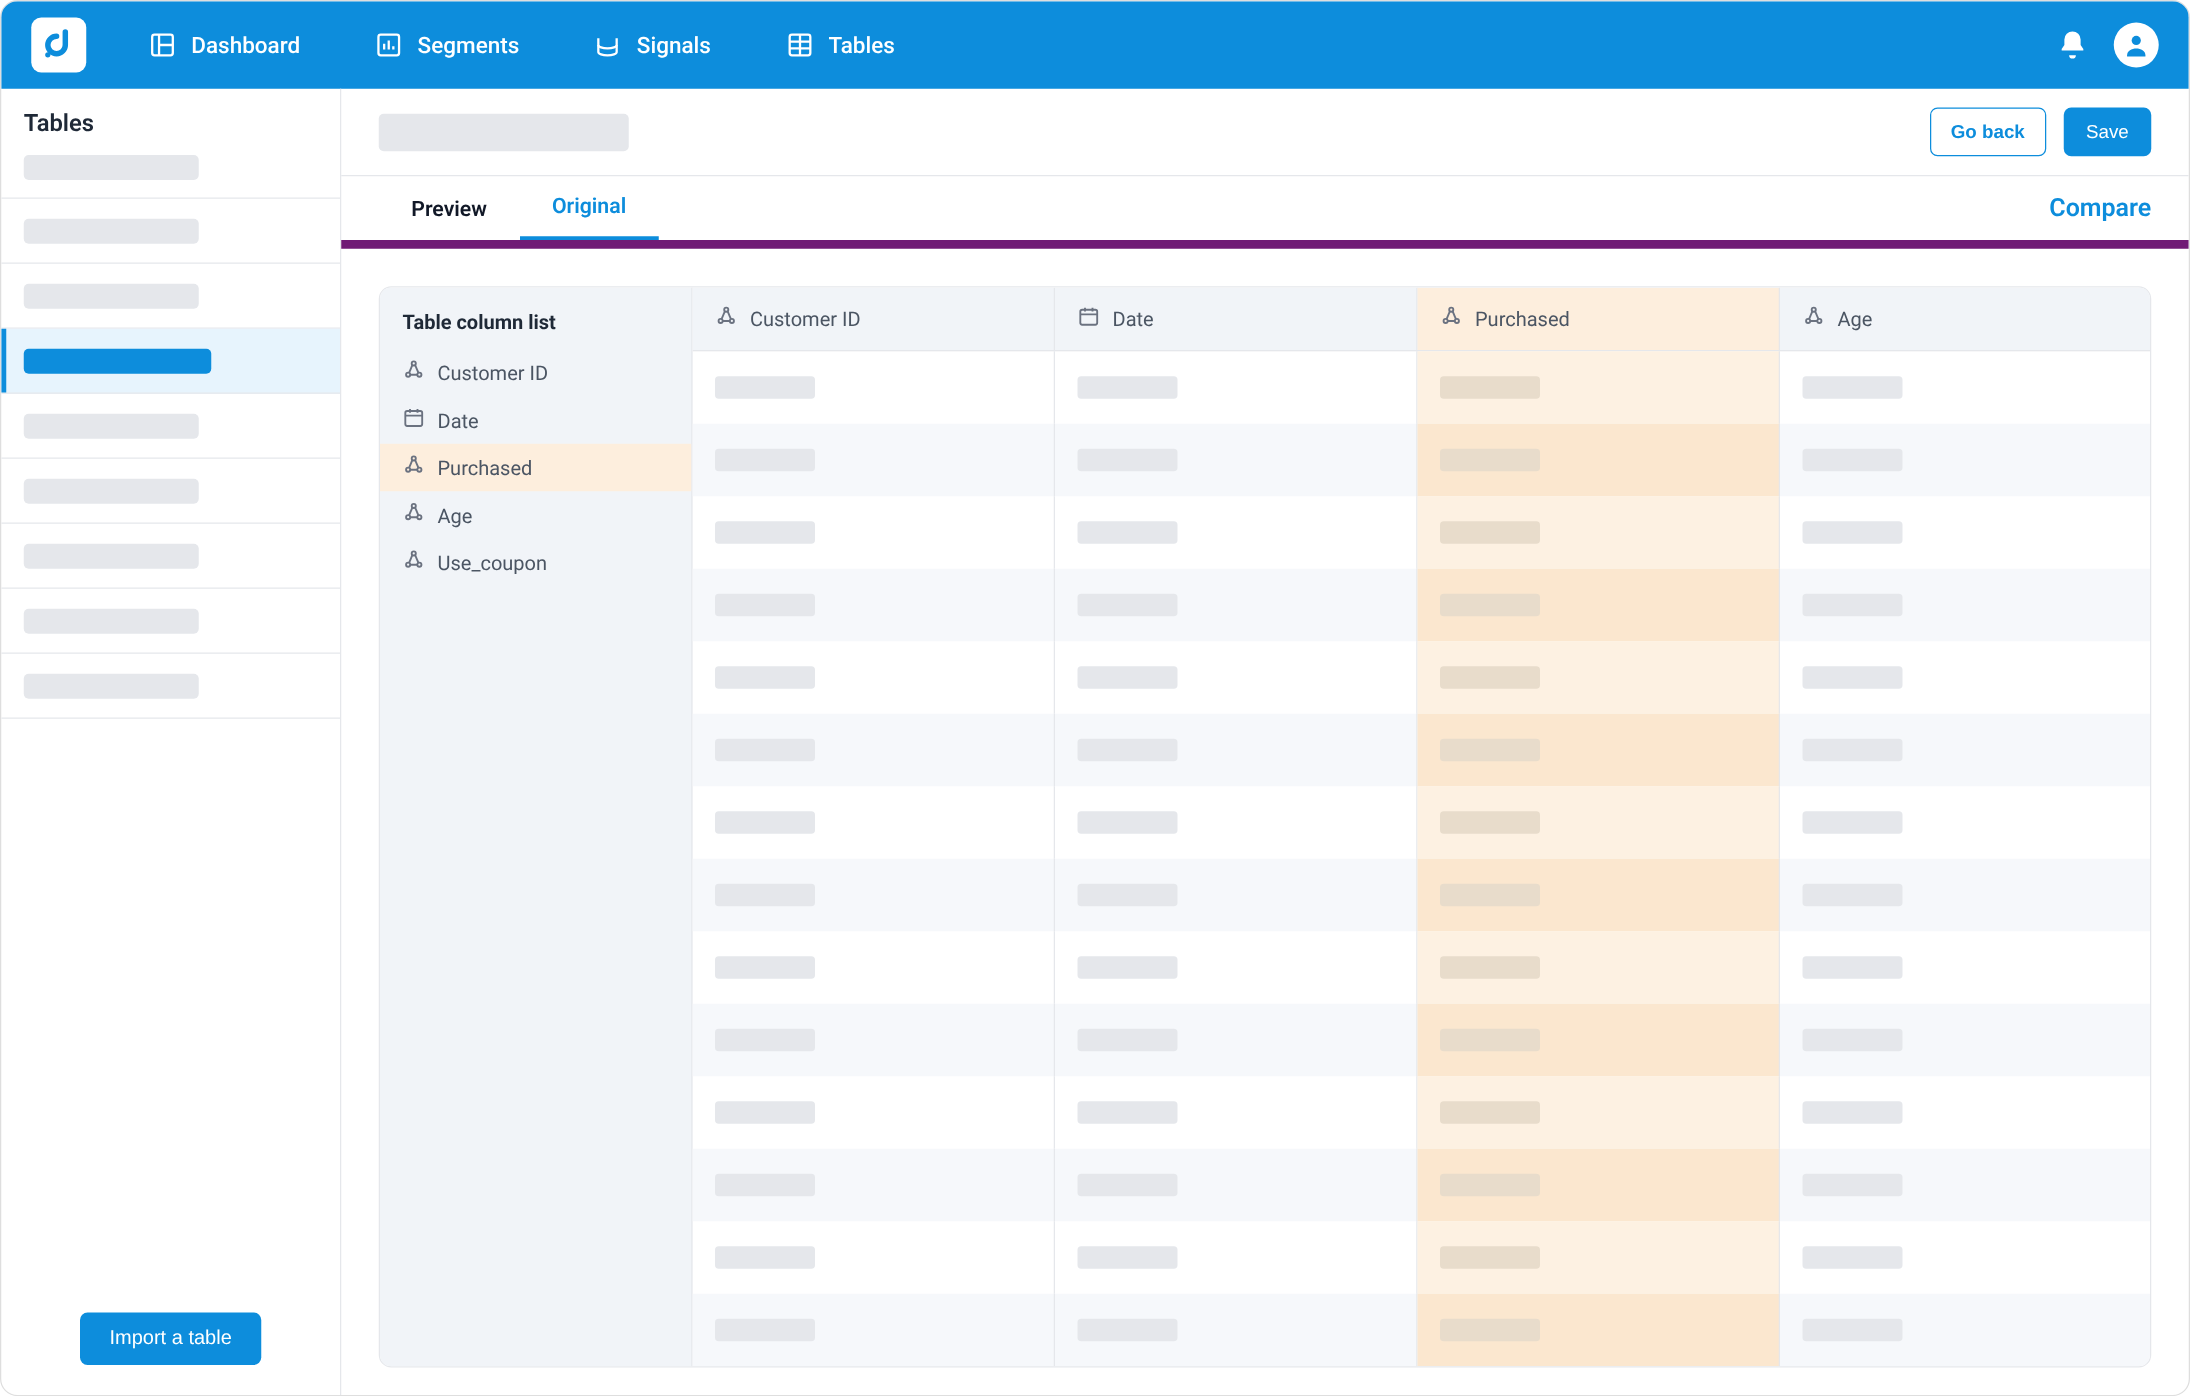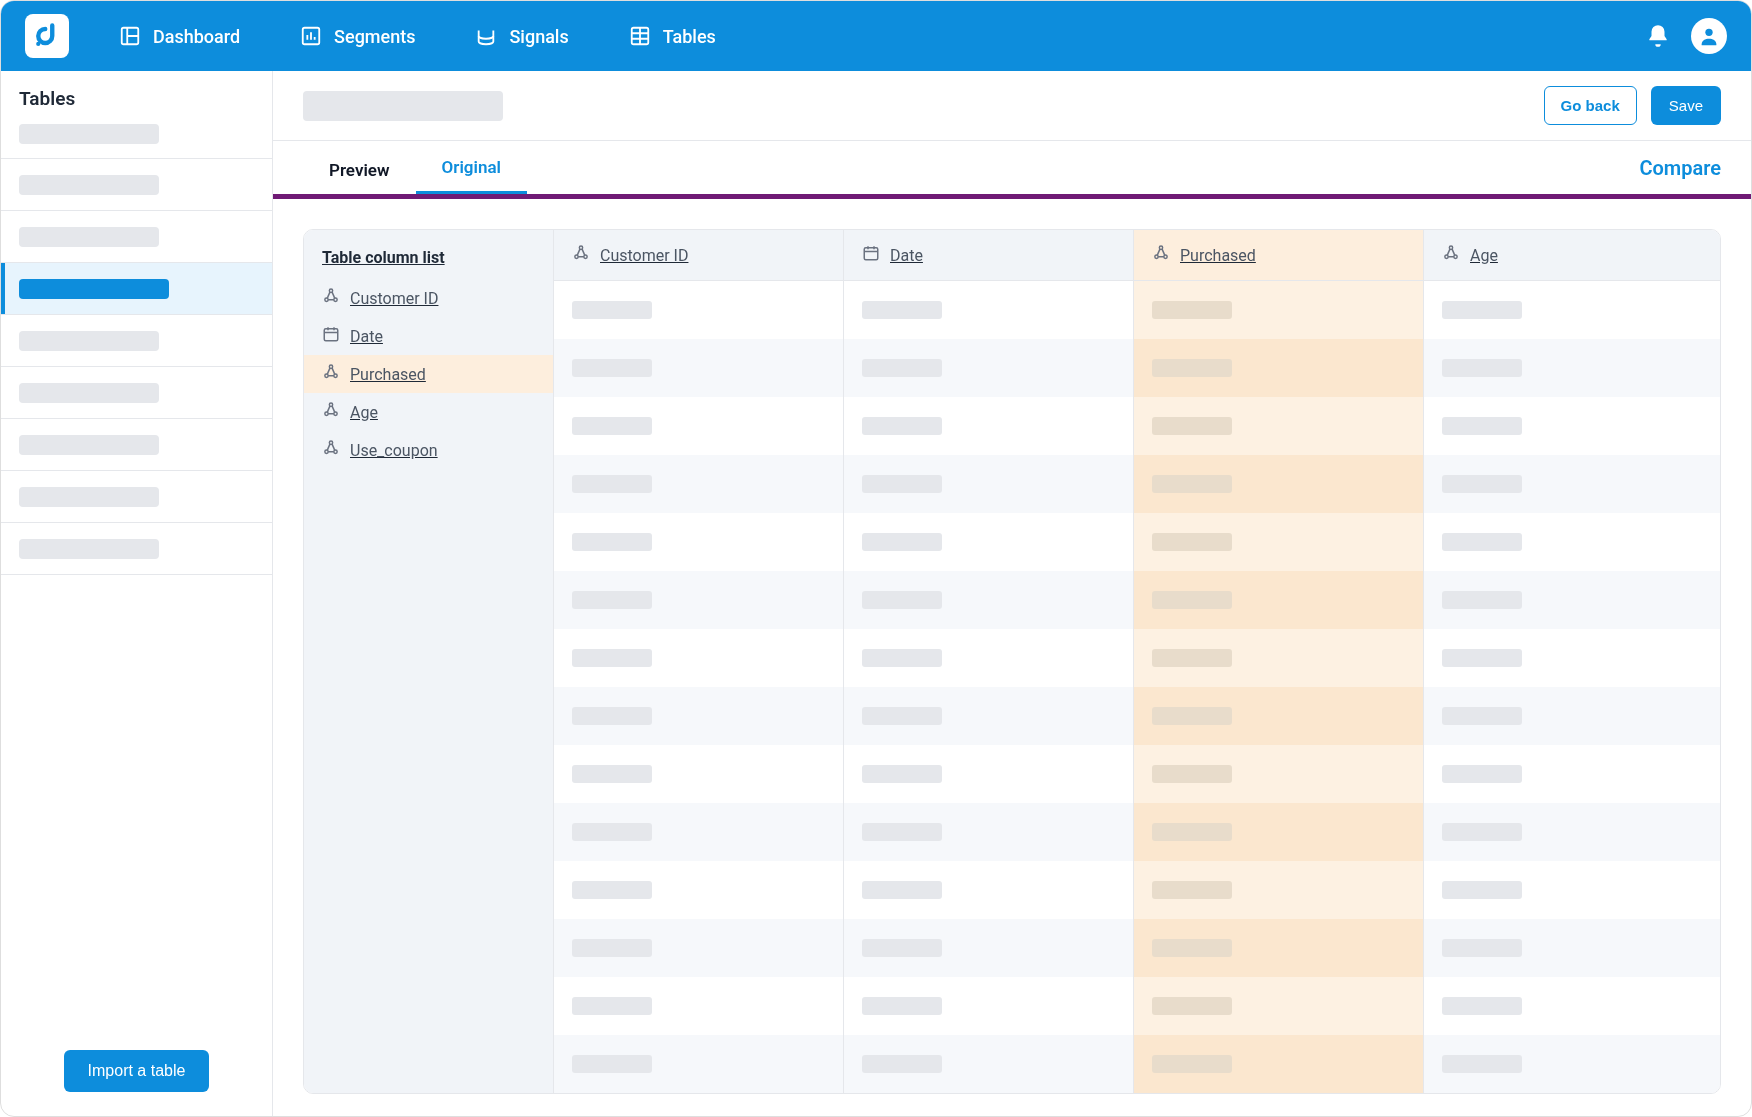--- a/index.html
+++ b/index.html
@@ -33,28 +33,28 @@
   .import-btn { background:#0d8ddc; color:#fff; border:none; border-radius:6px; padding:12px 24px; font-size:16px; font-weight:400; cursor:pointer; }
 
   
   .main { flex:1; display:flex; flex-direction:column; min-width:0; }
   .main-header { height:70px; border-bottom:1px solid #e5e7eb; display:flex; align-items:center; padding:0 30px; gap:16px; }
   .title-skel { height:30px; width:200px; background:#e5e7eb; border-radius:4px; }
   .main-header-right { margin-left:auto; display:flex; gap:14px; }
   .btn-outline { background:#fff; color:#0d8ddc; border:1.5px solid #0d8ddc; border-radius:6px; padding:10px 16px; font-size:15px; font-weight:600; cursor:pointer; }
   .btn-primary { background:#0d8ddc; color:#fff; border:none; border-radius:6px; padding:10px 18px; font-size:15px; font-weight:400; cursor:pointer; }
 
-  .tabs-row { height:58px; border-bottom:5px solid #701a75; display:flex; align-items:flex-end; padding:0 30px;text-align:center; }
+  .tabs-row { height:58px; border-bottom:7px solid #701a75; display:flex; align-items:flex-end; padding:0 30px;text-align:center; }
   .tab { padding:14px 26px; font-size:17px; font-weight:600; color:#111827; cursor:pointer; }
   .tab.active { color:#0d8ddc; border-bottom:3px solid #0d8ddc; }
   .tabs-right { margin-left:auto; padding:14px 0; }
   .compare-link { color:#0d8ddc; font-size:20px; font-weight:600; cursor:pointer; }
 
   .content { padding:30px; padding-bottom:0; flex:1; overflow:auto; }
-  .table-wrap { border:1px solid #e5e7eb; border-radius:10px; display:flex; overflow:hidden;text-decoration:underline; }
+  .table-wrap { border:1px solid #e5e7eb; border-radius:10px; display:flex; overflow:hidden; }
   .col-list { width:250px; background:#f1f4f8; border-right:1px solid #e5e7eb; padding:18px 0; }
   .col-list-title { font-size:16px; font-weight:700; padding:0 18px 12px; }
   .col-item { display:flex; align-items:center; gap:10px; padding:8px 18px; font-size:16px; color:#4b5563; cursor:pointer; }
   .col-item.highlight { background:#fdeedd; }
   .col-item svg { width:18px; height:18px; flex:0 0 auto; }
 
   .data-table { flex:1; overflow:hidden; }
   .dt-head { display:flex; background:#f1f4f8; border-bottom:1px solid #e5e7eb; }
   .dt-col { border-right:1px solid #e5e7eb; padding:14px 18px; display:flex; align-items:center; gap:10px; font-size:16px; color:#4b5563; }
   .dt-col:last-child { border-right:none; }

